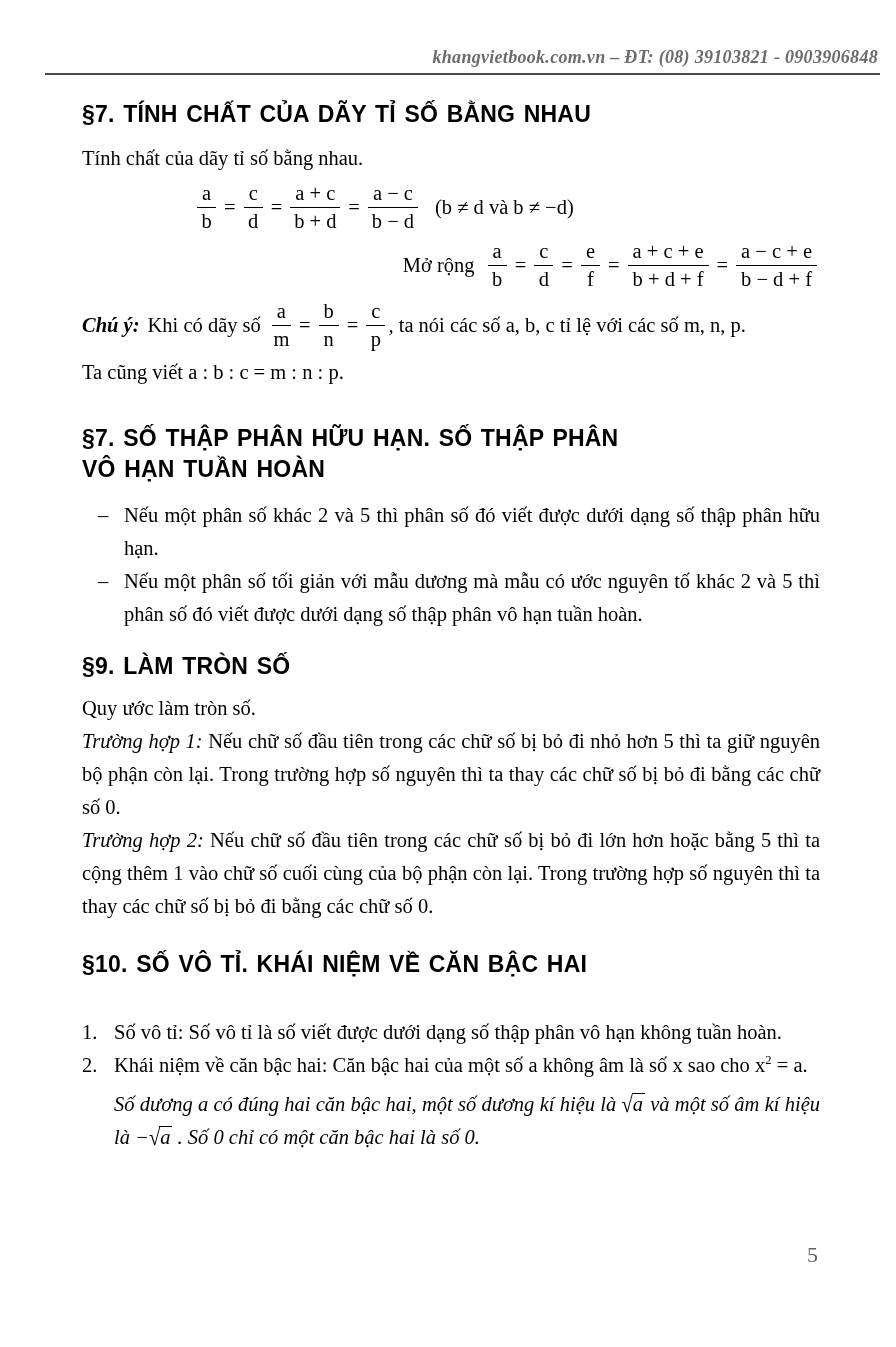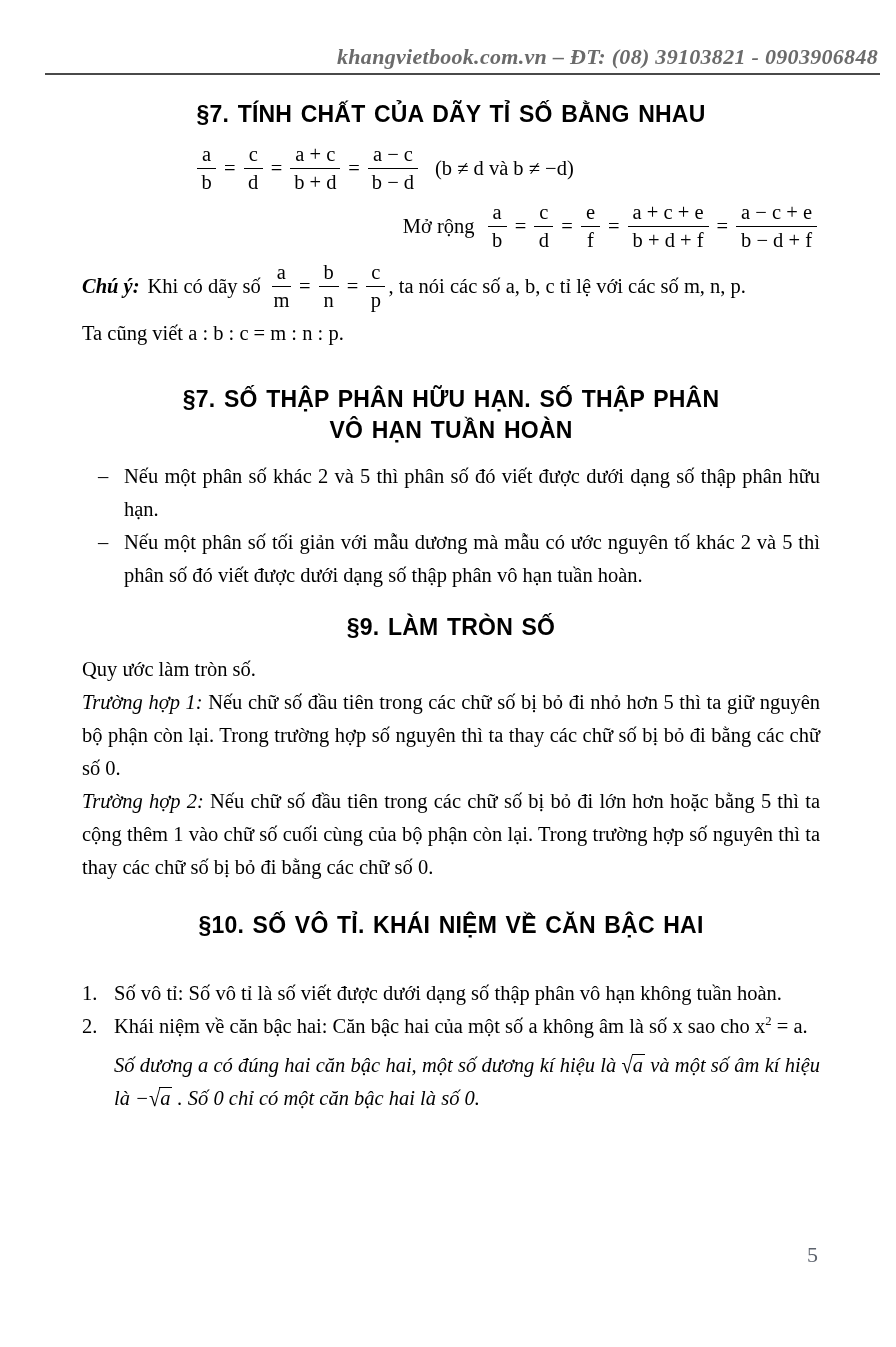--- a/index.html
+++ b/index.html
@@ -9,33 +9,32 @@
     position: relative; overflow: hidden;
     font-family: "Liberation Serif", serif;
     color: #000;
   }
   .page { padding: 46px 76px 0 82px; }
 
   
   .header {
     text-align: right;
     font-style: italic; font-weight: bold;
-    font-size: 22px; line-height: 22px;
+    font-size: 18px; line-height: 22px;
     color: #6b6b6b;
     margin-right: -58px;
     letter-spacing: 0.3px;
   }
   .rule {
     border-bottom: 2px solid #4a4a4a;
     margin: 5px -60px 0 -37px;
   }
 
   
   .sec {
-    text-align: center;
     font-family: "Liberation Sans", sans-serif;
     font-weight: bold;
     font-size: 23px; line-height: 31px;
     letter-spacing: 0.2px;
     word-spacing: 2px;
   }
   .sec7 { margin: 24px 0 12px; }
   .sec8 { margin: 34px 0 14px; }
   .sec9 { margin: 20px 0 10px; }
   .sec10 { margin: 26px 0 36px; }
@@ -93,20 +92,21 @@
 </style>
 </head>
 <body>
 
 <div class="page">
 
   <div class="header">khangvietbook.com.vn – ĐT: (08) 39103821 - 0903906848</div>
   <div class="rule"></div>
 
   <div class="sec sec7">§7. TÍNH CHẤT CỦA DÃY TỈ SỐ BẰNG NHAU</div>
+  <p class="just">Tính chất của dãy tỉ số bằng nhau.</p>
 
   <div class="math-row indent1 f1">
     <span class="frac">
         <span class="num">a</span>
         <span class="den">b</span>
       </span>
     <span class="eq">=</span>
     <span class="frac">
         <span class="num">c</span>
         <span class="den">d</span>

